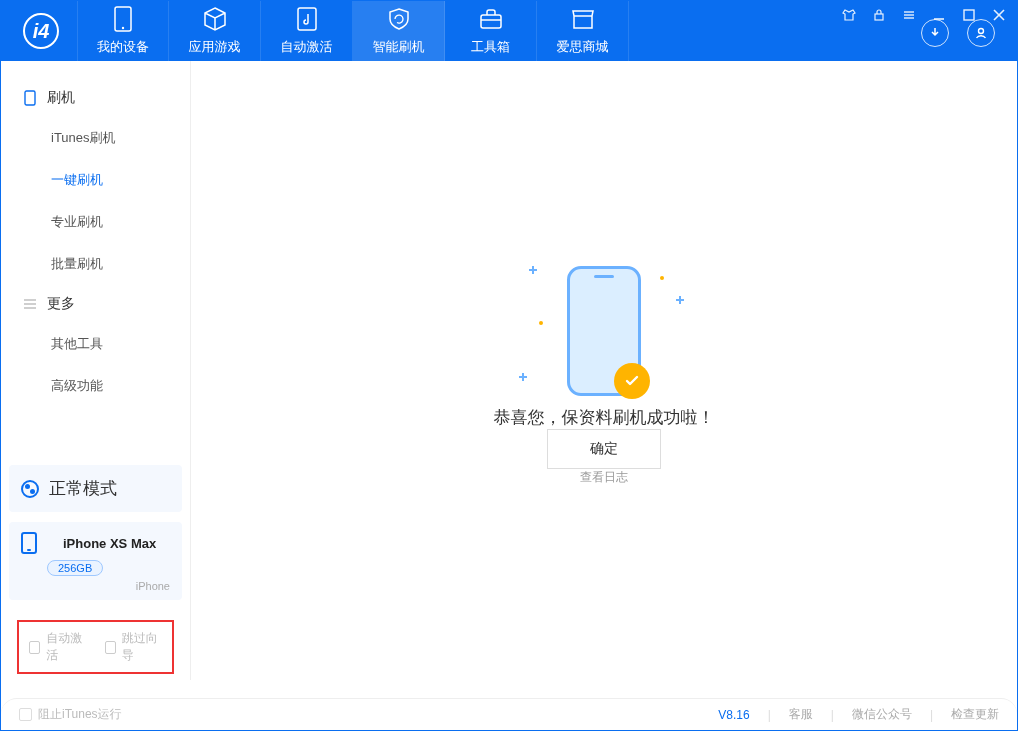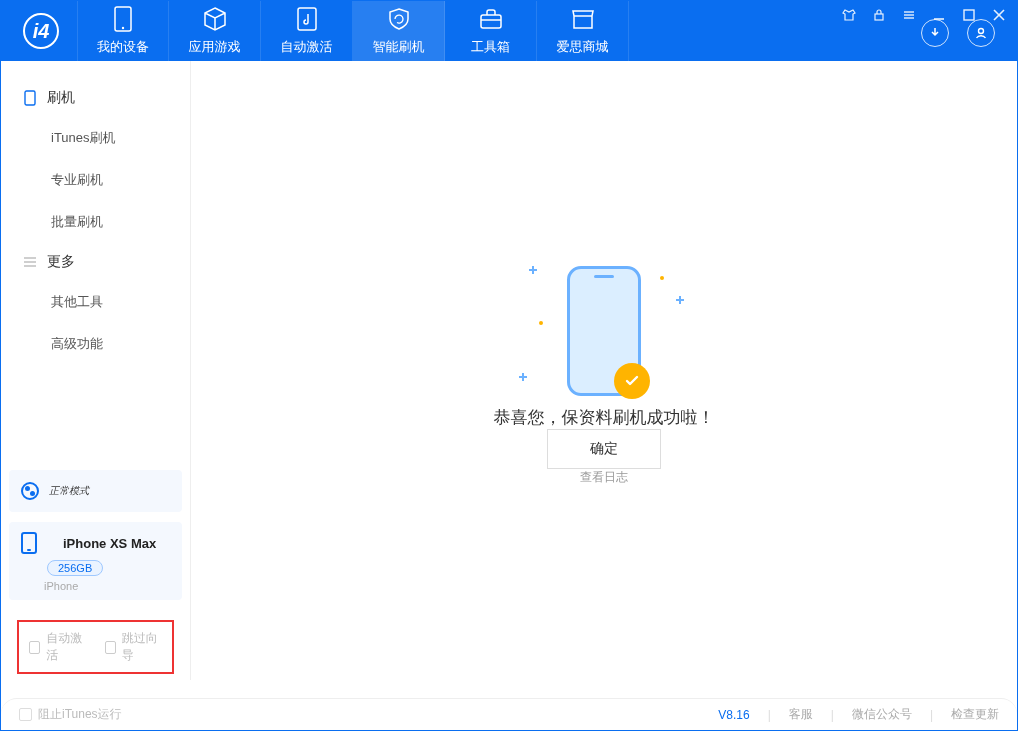--- a/index.html
+++ b/index.html
@@ -27,33 +27,33 @@
 
 .main { display: flex; height: calc(100% - 78px - 32px); }
 .sidebar { width: 190px; border-right: 1px solid #eee; display: flex; flex-direction: column; }
 .side-list { padding: 18px 0 0 0; flex: 1; }
 .side-group-header { display: flex; align-items: center; gap: 10px; padding: 10px 22px; font-size: 14px; color: #333; }
 .side-icon { width: 14px; height: 14px; display: flex; align-items: center; justify-content: center; color: #0a6ef0; }
 .side-item { padding: 12px 22px 12px 50px; font-size: 13px; color: #555; cursor: pointer; }
 .side-item.active { color: #0a6ef0; }
 
 .side-bottom { padding: 0 8px 6px; }
-.mode-card { background: #f4f8fe; border-radius: 4px; padding: 12px 12px; display: flex; align-items: center; gap: 10px; font-size: 10px; color: #333; margin-bottom: 10px; font-style: italic; }
+.mode-card { background: #f4f8fe; border-radius: 4px; padding: 12px 12px; display: flex; align-items: center; gap: 10px; font-size: 17px; color: #333; margin-bottom: 10px; }
 .mode-ico { width: 18px; height: 18px; border: 2px solid #0a6ef0; border-radius: 50%; position: relative; }
 .mode-ico::before, .mode-ico::after { content:''; position:absolute; width:5px; height:5px; border-radius:50%; background:#0a6ef0; }
 .mode-ico::before { top:2px; left:2px; }
 .mode-ico::after { bottom:2px; right:2px; }
 
 .device-card { background: #f4f8fe; border-radius: 4px; padding: 10px 12px 8px; }
 .device-row { display: flex; align-items: center; gap: 26px; }
 .dev-ico { width: 16px; height: 22px; border: 2px solid #0a6ef0; border-radius: 3px; position: relative; }
 .dev-ico::after { content:''; position:absolute; bottom:1px; left:50%; transform:translateX(-50%); width:4px; height:2px; background:#0a6ef0; border-radius:1px; }
 .device-name { font-size: 13px; font-weight: 600; color: #222; }
 .device-cap { display:inline-block; margin-top:6px; margin-left:26px; font-size: 11px; color:#0a6ef0; border:1px solid #9ec8ff; border-radius:10px; padding:1px 10px; background:#eaf3ff; }
-.device-type { margin-left:23px; font-size: 11px; color:#aaa; margin-top:4px; }
+.device-type { margin-left:14px; font-size: 11px; color:#aaa; margin-top:4px;text-align:right; }
 
 .checks-row { border: 2px solid #e33; padding: 8px 10px; margin: 20px 8px 0; display:flex; gap:18px; align-items:center; }
 .chk { display:flex; align-items:center; gap:6px; font-size:12px; color:#bbb; cursor:pointer; }
 .chk-box { width:13px; height:13px; border:1px solid #ccc; border-radius:2px; }
 
 
 .content { flex:1; display:flex; flex-direction:column; align-items:center; justify-content:center; }
 .illus { width: 160px; height: 150px; position: relative; display:flex; align-items:center; justify-content:center; }
 .phone { width: 74px; height: 130px; border: 3px solid #6bb1ff; border-radius: 14px; background: #dbeeff; position:relative; }
 .phone::before { content:''; position:absolute; top:6px; left:50%; transform:translateX(-50%); width:20px; height:3px; background:#6bb1ff; border-radius:2px; }
@@ -197,20 +197,21 @@
     <div class="side-list">
       <div class="side-group-header">
         <span class="side-icon">
             <svg width="12" height="16" viewBox="0 0 12 16">
               <rect x="1" y="1" width="10" height="14" rx="1.5" fill="none" stroke="#0a6ef0" stroke-width="1.4"></rect>
             </svg>
           </span>
         <span>刷机</span>
       </div>
       <div class="side-item">iTunes刷机</div>
+      <div class="side-item active">一键刷机</div>
       <div class="side-item">专业刷机</div>
       <div class="side-item">批量刷机</div>
 
       <div class="side-group-header">
         <span class="side-icon" style="color:#bbb">
             <svg width="14" height="12" viewBox="0 0 14 12">
               <line x1="1" y1="2" x2="13" y2="2" stroke="#bbb" stroke-width="1.4"></line>
               <line x1="1" y1="6" x2="13" y2="6" stroke="#bbb" stroke-width="1.4"></line>
               <line x1="1" y1="10" x2="13" y2="10" stroke="#bbb" stroke-width="1.4"></line>
             </svg>

